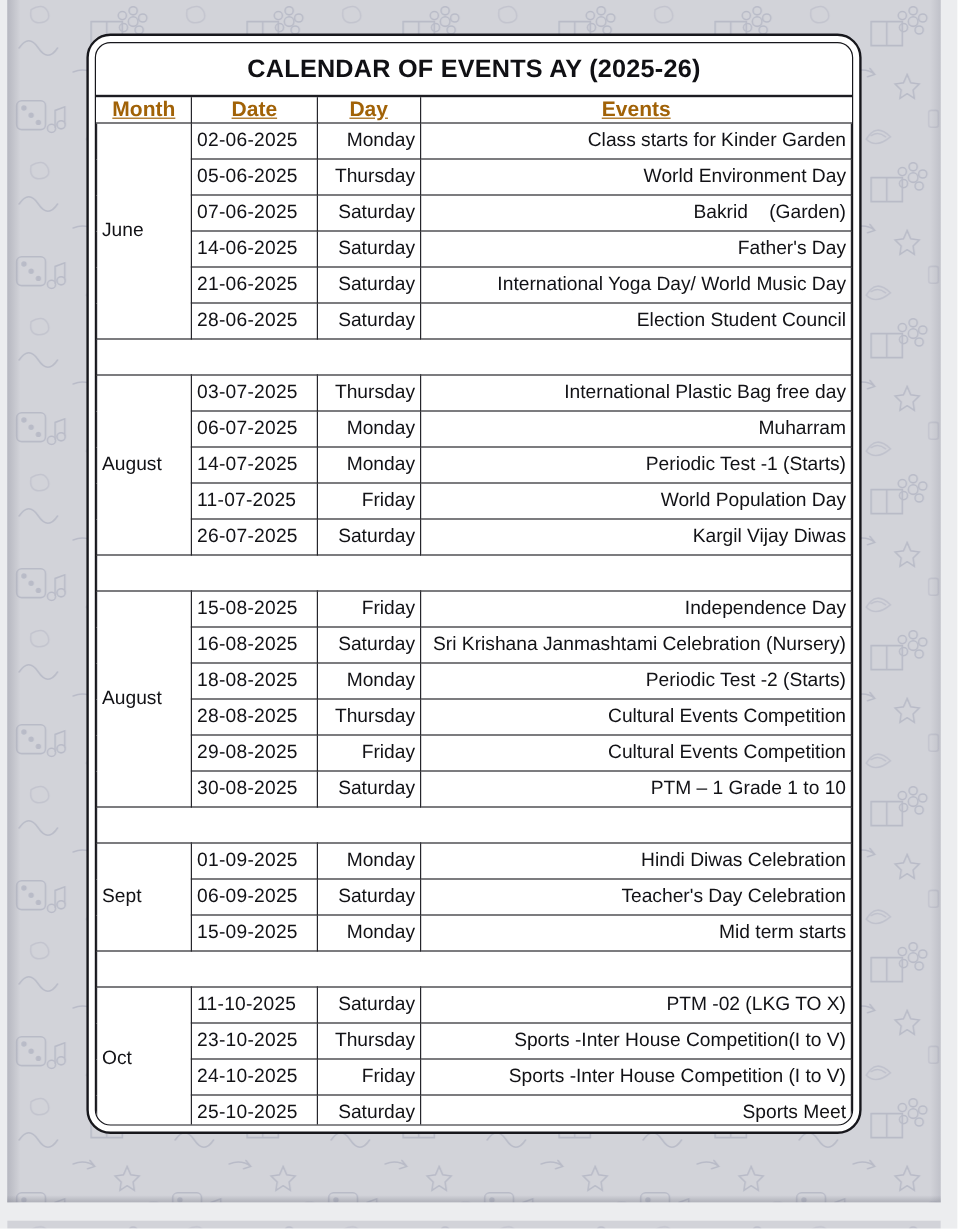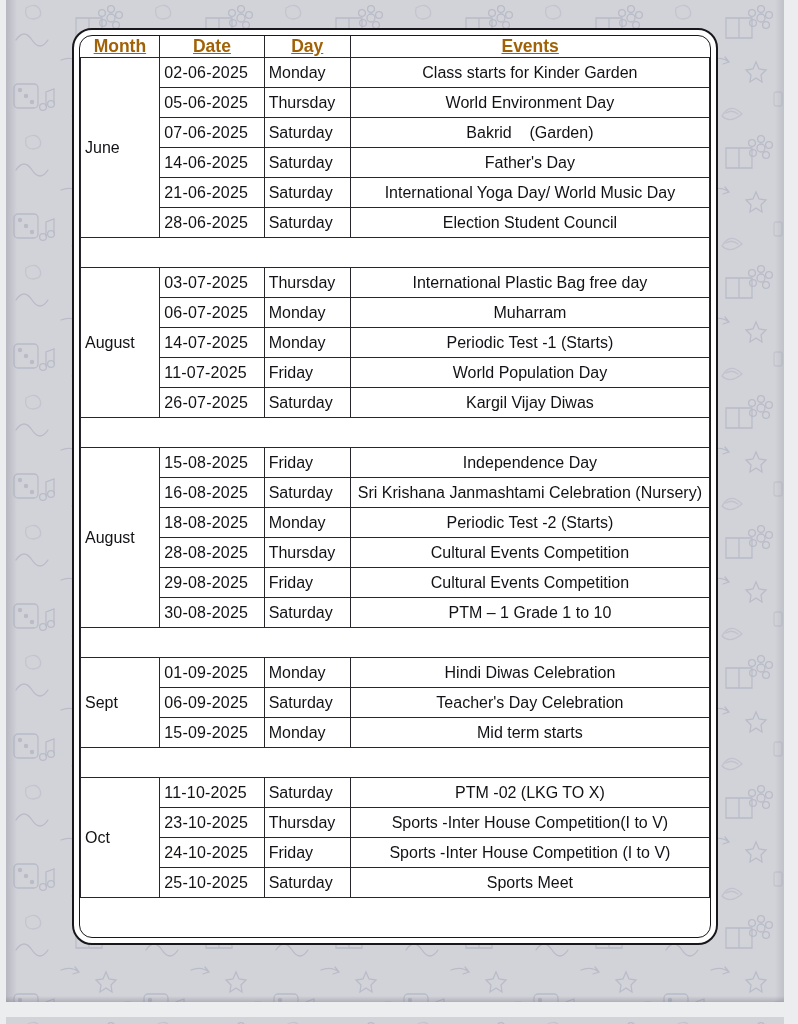--- a/index.html
+++ b/index.html
@@ -42,22 +42,22 @@
     border:1.5px solid #26262c; border-top:none; padding:0;text-decoration:underline;
   }
   table.events th.h-month { border-left:none; }
   table.events th.h-event { border-right:none; }
   table.events td {
     border:1.5px solid #26262c; font-size:16px; height:29px;
     padding:0 4px; overflow:hidden;
   }
   td.month { border-left:none; font-size:16.5px; }
   td.date  { text-align:left; letter-spacing:.2px; }
-  td.day   { text-align:left;margin-top:28px; }
-  td.event { border-right:none; text-align:center; padding-left:12px; white-space:pre-wrap;margin-top:32px; }
+  td.day   { text-align:right;margin-top:28px; }
+  td.event { border-right:none; text-align:right; padding-left:12px; white-space:pre-wrap;margin-top:32px; }
   td.spacer { border-left:none; border-right:none; height:31px; padding:0; }
 </style>
 </head>
 <body>
 
 <div class="viewport">
 
   <div class="page-wrap">
     <svg class="pattern-fill" xmlns="http://www.w3.org/2000/svg">
       <defs>
@@ -93,20 +93,21 @@
   </div>
 
   <div class="next-page">
     <svg class="pattern-fill" xmlns="http://www.w3.org/2000/svg">
       <rect x="0" y="0" width="778" height="7" fill="url(#doodle)"></rect>
     </svg>
   </div>
 
   <div class="card">
     <div class="card-inner">
+      <div class="title">CALENDAR OF EVENTS AY (2025-26)</div>
       <table class="events">
         <colgroup>
           <col style="width:12.6%">
           <col style="width:16.6%">
           <col style="width:13.7%">
           <col style="width:57.1%">
         </colgroup>
         <thead>
           <tr>
             <th class="h-month">Month</th>

